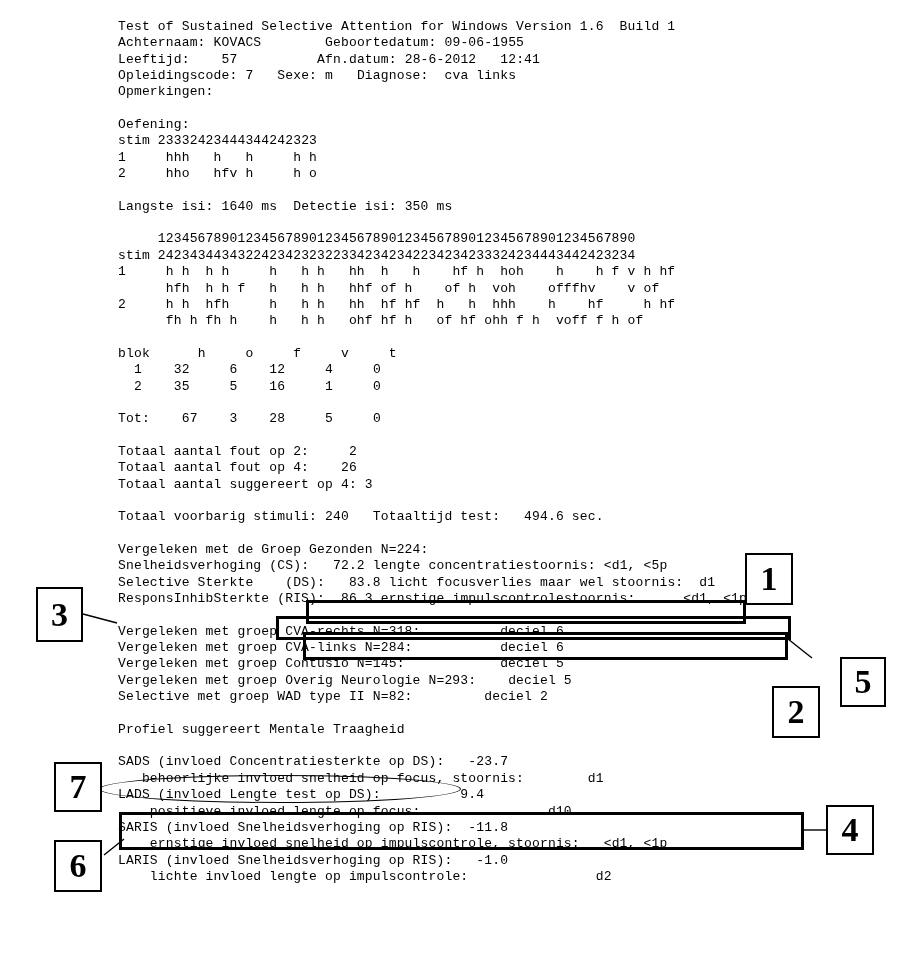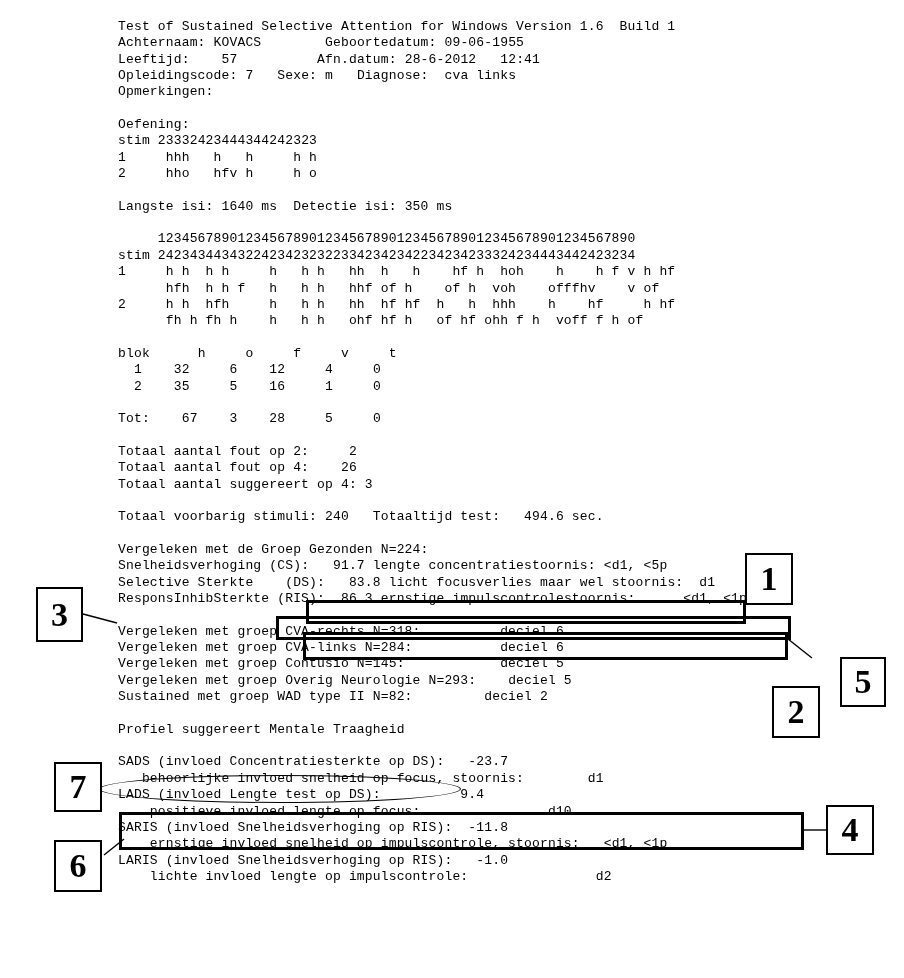--- a/index.html
+++ b/index.html
@@ -102,29 +102,29 @@
 
 <span>Tot:</span>    <span>67</span>    <span>3</span>    <span>28</span>     <span>5</span>     <span>0</span>
 
 <span>Totaal aantal fout op 2:</span>     <span>2</span>
 <span>Totaal aantal fout op 4:</span>    <span>26</span>
 <span>Totaal aantal suggereert op 4:</span> <span>3</span>
 
 <span>Totaal voorbarig stimuli:</span> <span>240</span>   <span>Totaaltijd test:</span>   <span>494.6 sec.</span>
 
 <span>Vergeleken met de Groep Gezonden N=224:</span>
-<span>Snelheidsverhoging</span> <span>(CS):</span>   <span>91.7</span> <span>lengte concentratiestoornis:</span> <span>&lt;d1, &lt;5p</span>
+<span>Snelheidsverhoging</span> <span>(CS):</span>   <span>72.2</span> <span>lengte concentratiestoornis:</span> <span>&lt;d1, &lt;5p</span>
 <span>Selective Sterkte</span>    <span>(DS):</span>   <span>83.8</span> <span>licht focusverlies maar wel stoornis:</span>  <span>d1</span>
 <span>ResponsInhibSterkte</span> <span>(RIS):</span>  <span>86.3</span> <span>ernstige impulscontrolestoornis:</span>      <span>&lt;d1, &lt;1p</span>
 
 <span>Vergeleken met groep CVA-rechts N=318:</span>          <span>deciel 6</span>
 <span>Vergeleken met groep CVA-links N=284:</span>           <span>deciel 6</span>
 <span>Vergeleken met groep Contusio N=145:</span>            <span>deciel 5</span>
 <span>Vergeleken met groep Overig Neurologie N=293:</span>    <span>deciel 5</span>
-<span>Sustained met groep WAD type II N=82:</span>         <span>deciel 2</span>
+<span>Selective met groep WAD type II N=82:</span>         <span>deciel 2</span>
 
 <span>Profiel suggereert Mentale Traagheid</span>
 
 <span>SADS (invloed Concentratiesterkte op DS):</span>   <span>-23.7</span>
    <span>behoorlijke invloed snelheid op focus, stoornis:</span>        <span>d1</span>
 <span>LADS (invloed Lengte test op DS):</span>          <span>9.4</span>
     <span>positieve invloed lengte op focus:</span>                <span>d10</span>
 <span>SARIS (invloed Snelheidsverhoging op RIS):</span>  <span>-11.8</span>
     <span>ernstige invloed snelheid op impulscontrole, stoornis:</span>   <span>&lt;d1, &lt;1p</span>
 <span>LARIS (invloed Snelheidsverhoging op RIS):</span>   <span>-1.0</span>

